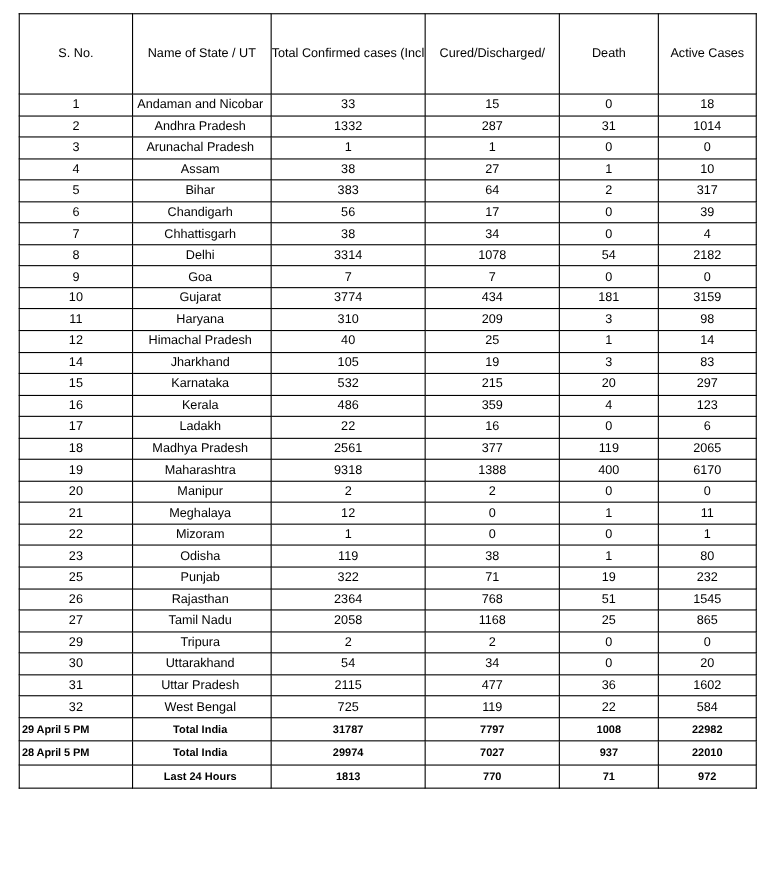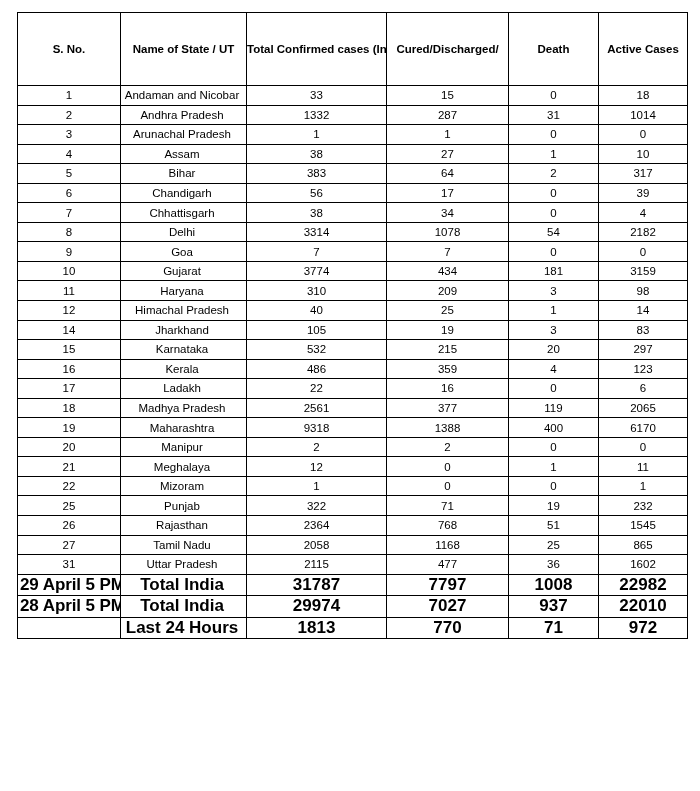--- a/index.html
+++ b/index.html
@@ -41,21 +41,21 @@
   
   col.c-sno    { width: 103px; }
   col.c-state  { width: 126px; }
   col.c-conf   { width: 140px; }
   col.c-cured  { width: 122px; }
   col.c-death  { width: 90px;  }
   col.c-active { width: 89px;  }
 
   thead th {
     height: 73px;
-    font-weight: bold;
+    font-weight: normal;
     font-size: 11.5px;
     text-align: center;
     line-height: 1.28;
     padding: 2px 3px;
     white-space: normal;
   }
   tbody tr.data-row td {
     height: 19.55px;
     font-size: 11.5px;
     font-weight: normal;
@@ -67,21 +67,21 @@
     text-align: center;
     padding-left: 3px;
     padding-right: 0;
   }
   td.num {
     text-align: center;
   }
   tbody tr.summary-row td {
     height: 21.5px;
     font-weight: bold;
-    font-size: 17px;
+    font-size: 10px;
   }
   tbody tr.summary-row td.sno {
     text-align: left;
     padding-left: 2px;
     letter-spacing: -0.1px;
   }
   td.blank-cell {
     border: none;
     background: #ffffff;
   }
@@ -321,20 +321,30 @@
           <td class="sno">22</td>
           <td class="state">
             <span class="state-clip">Mizoram</span>
           </td>
           <td class="num">1</td>
           <td class="num">0</td>
           <td class="num">0</td>
           <td class="num">1</td>
         </tr>
         <tr class="data-row">
+          <td class="sno">23</td>
+          <td class="state">
+            <span class="state-clip">Odisha</span>
+          </td>
+          <td class="num">119</td>
+          <td class="num">38</td>
+          <td class="num">1</td>
+          <td class="num">80</td>
+        </tr>
+        <tr class="data-row">
           <td class="sno">25</td>
           <td class="state">
             <span class="state-clip">Punjab</span>
           </td>
           <td class="num">322</td>
           <td class="num">71</td>
           <td class="num">19</td>
           <td class="num">232</td>
         </tr>
         <tr class="data-row">
@@ -351,28 +361,58 @@
           <td class="sno">27</td>
           <td class="state">
             <span class="state-clip">Tamil Nadu</span>
           </td>
           <td class="num">2058</td>
           <td class="num">1168</td>
           <td class="num">25</td>
           <td class="num">865</td>
         </tr>
         <tr class="data-row">
+          <td class="sno">29</td>
+          <td class="state">
+            <span class="state-clip">Tripura</span>
+          </td>
+          <td class="num">2</td>
+          <td class="num">2</td>
+          <td class="num">0</td>
+          <td class="num">0</td>
+        </tr>
+        <tr class="data-row">
+          <td class="sno">30</td>
+          <td class="state">
+            <span class="state-clip">Uttarakhand</span>
+          </td>
+          <td class="num">54</td>
+          <td class="num">34</td>
+          <td class="num">0</td>
+          <td class="num">20</td>
+        </tr>
+        <tr class="data-row">
           <td class="sno">31</td>
           <td class="state">
             <span class="state-clip">Uttar Pradesh</span>
           </td>
           <td class="num">2115</td>
           <td class="num">477</td>
           <td class="num">36</td>
           <td class="num">1602</td>
+        </tr>
+        <tr class="data-row">
+          <td class="sno">32</td>
+          <td class="state">
+            <span class="state-clip">West Bengal</span>
+          </td>
+          <td class="num">725</td>
+          <td class="num">119</td>
+          <td class="num">22</td>
+          <td class="num">584</td>
         </tr>
         <tr class="summary-row">
           <td class="sno">29 April 5 PM</td>
           <td class="state">
             <span class="state-clip">Total India</span>
           </td>
           <td class="num">31787</td>
           <td class="num">7797</td>
           <td class="num">1008</td>
           <td class="num">22982</td>

